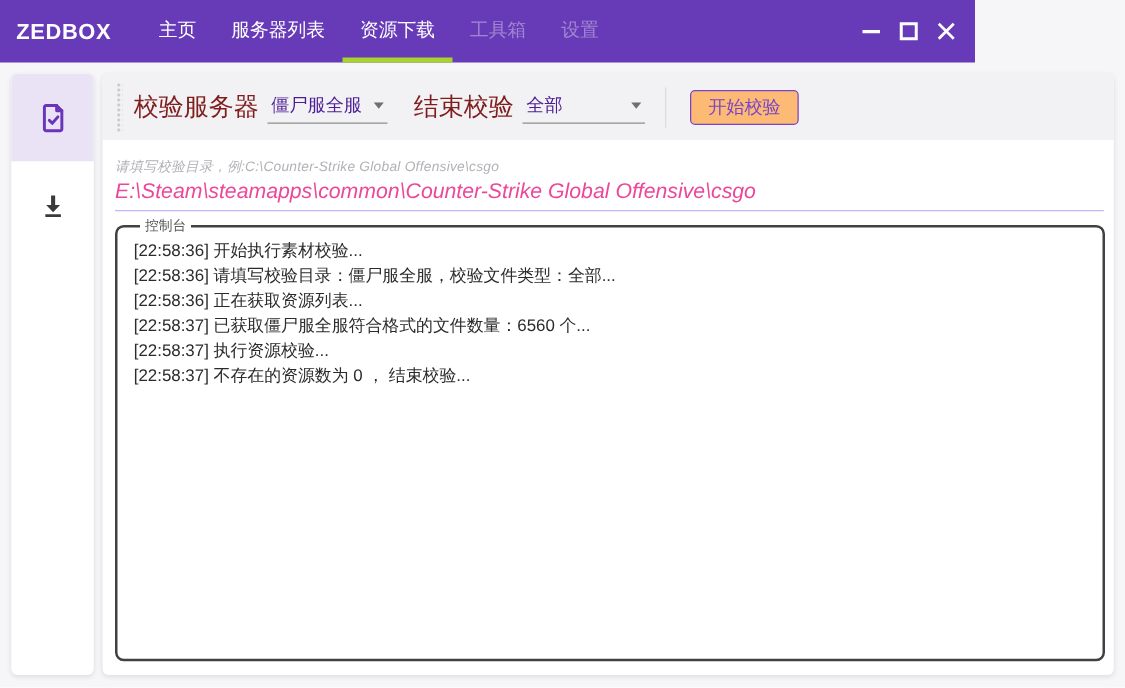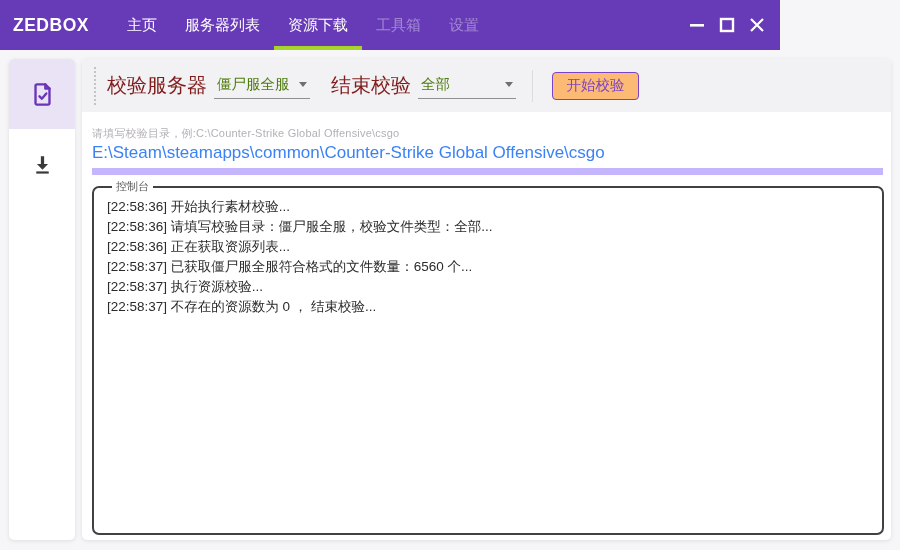--- a/index.html
+++ b/index.html
@@ -65,44 +65,44 @@
     width: 5px; height: 40px; margin-left: 11px;
     background-image: radial-gradient(#c3c2c6 1px, transparent 1.2px);
     background-size: 4px 4px;
   }
   .tb-label { margin-left: 9px; font-size: 20px; color: #7f1d1d; white-space: nowrap; }
   .dropdown {
     margin-left: 7px; height: 26px;
     display: flex; align-items: center; justify-content: space-between;
     border-bottom: 1px solid #8f8f8f;
     padding: 0 3px 2px 3px;
-    font-size: 14.5px; color: #4d7c0f;
+    font-size: 14.5px; color: #4c1d95;
   }
   .dropdown.server { width: 96px; }
   .dropdown.filetype { width: 98px; }
   .caret {
     width: 0; height: 0; margin-left: 6px;
     border-left: 4.5px solid transparent; border-right: 4.5px solid transparent;
     border-top: 5px solid #6f6f6f;
   }
   .tb-label.second { margin-left: 21px; }
   .vdivider { width: 1px; height: 32px; background: #dcdcdc; margin-left: 16px; }
   .start-btn {
     margin-left: 19px; width: 87px; height: 28px;
     background: #fdba74; border: 1px solid #7a44c8; border-radius: 4px;
     color: #7a44c8; font-size: 14.5px;
     font-family: "Liberation Sans", "DejaVu Sans", sans-serif;
     display: flex; align-items: center; justify-content: center;
   }
 
-  .path-section { margin: 14px 8px 0 10px; }
+  .path-section { margin: 14px 8px 0 10px; font-style: italic; }
   .path-placeholder { font-size: 11px; color: #b3b0b6; letter-spacing: 0.2px; }
   .path-value {
-    margin-top: 2px; font-size: 17px; color: #3b82f6;
-    padding-bottom: 5px; border-bottom: 7px solid #c4b5fd;
+    margin-top: 2px; font-size: 17px; color: #ec4899;
+    padding-bottom: 5px; border-bottom: 1px solid #c4b5fd;
     white-space: nowrap; overflow: hidden;
   }
 
   .console {
     margin: 4px 7px 0 10px; height: 356px;
     border: 2px solid #414141; border-radius: 7px;
     padding: 3px 12px 0 13px;
   }
   .console legend {
     font-size: 11px; color: #5a5a5a; padding: 0 4px; margin-left: 5px;

